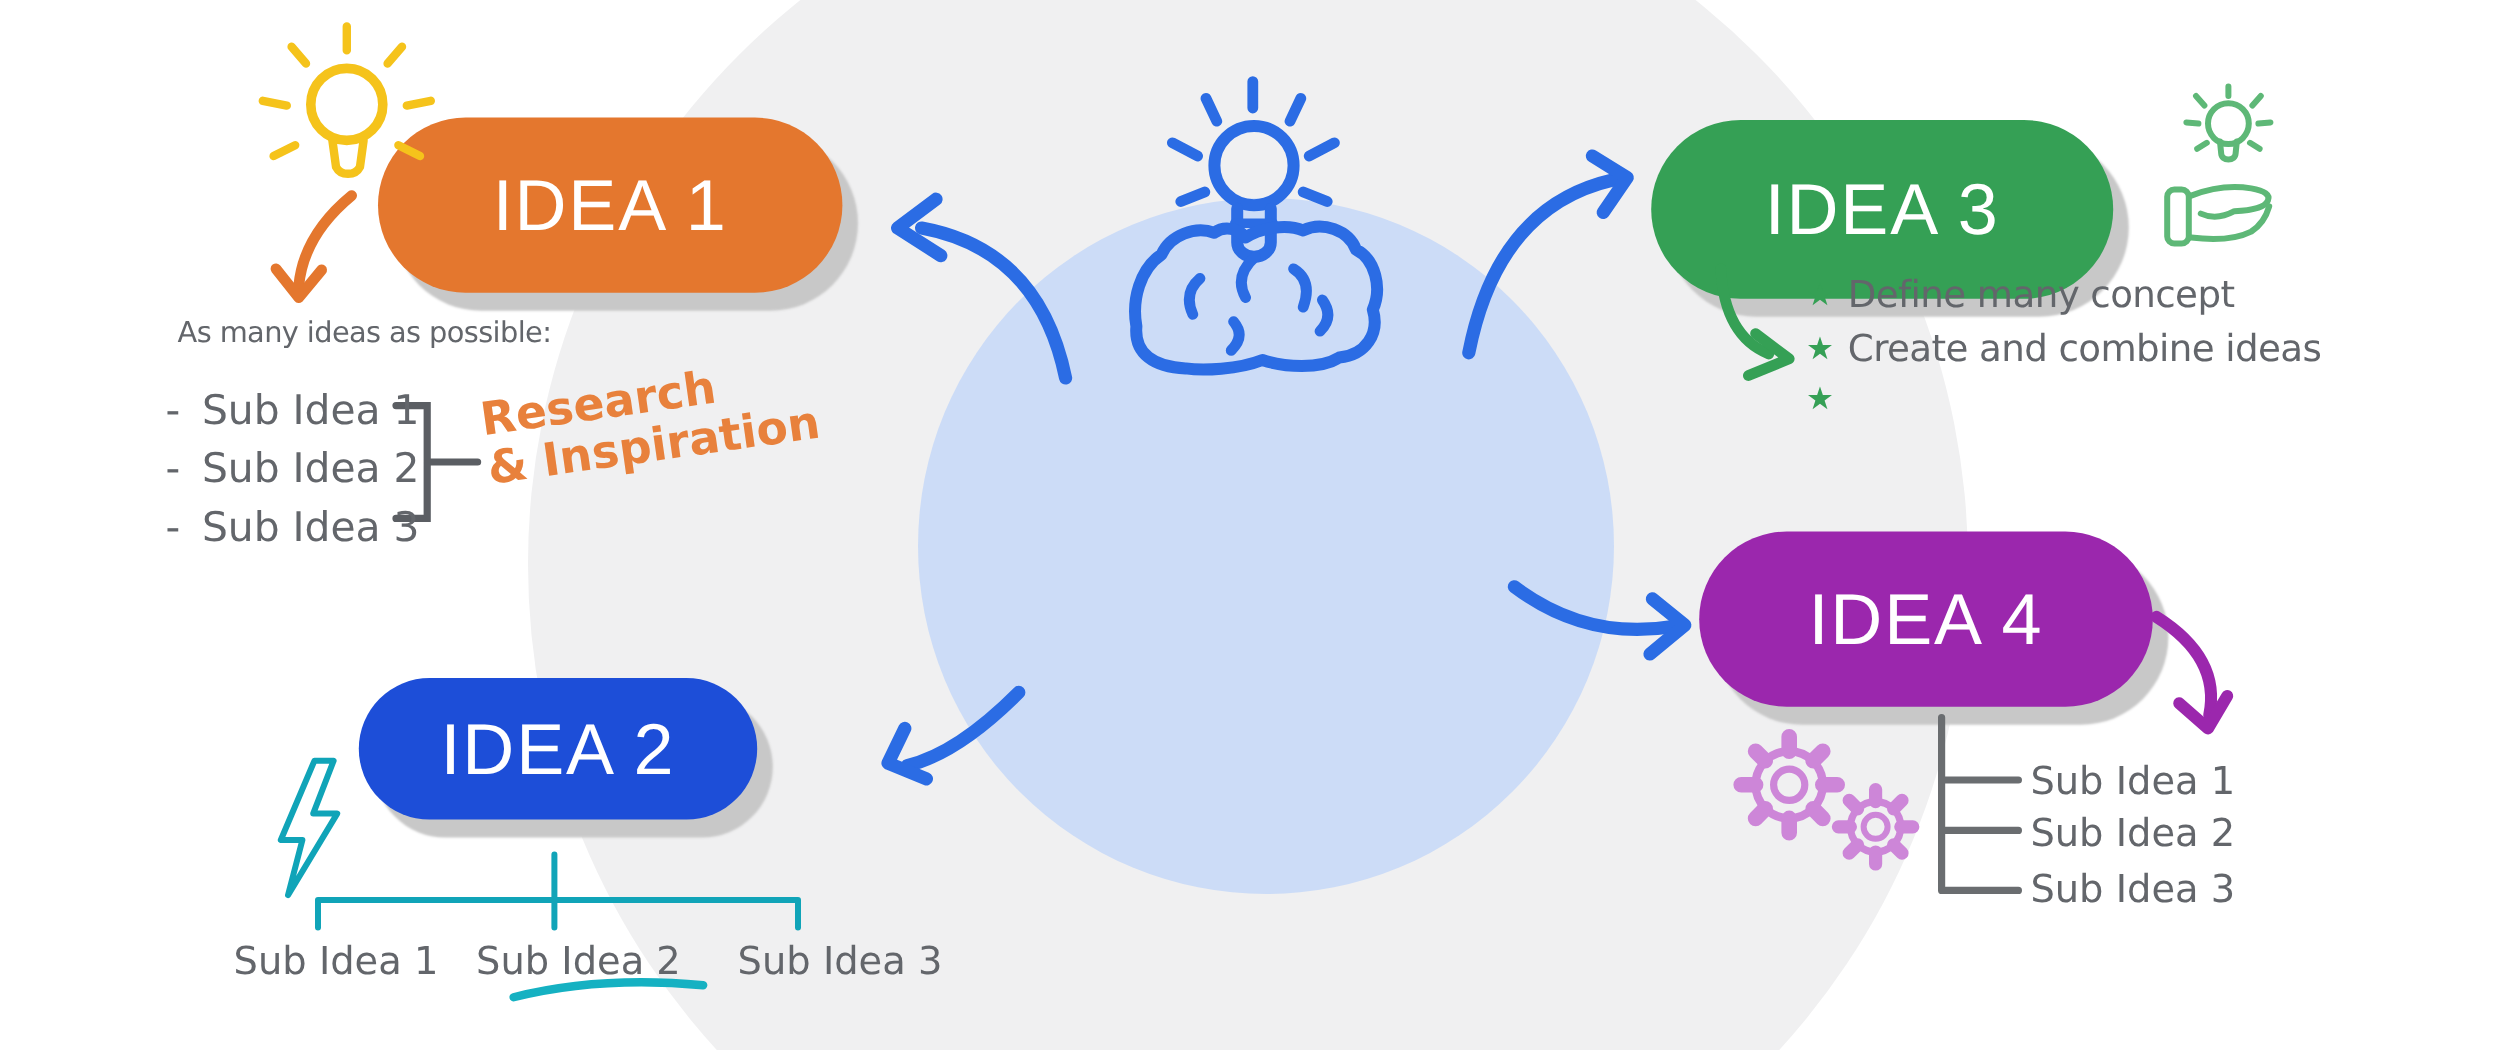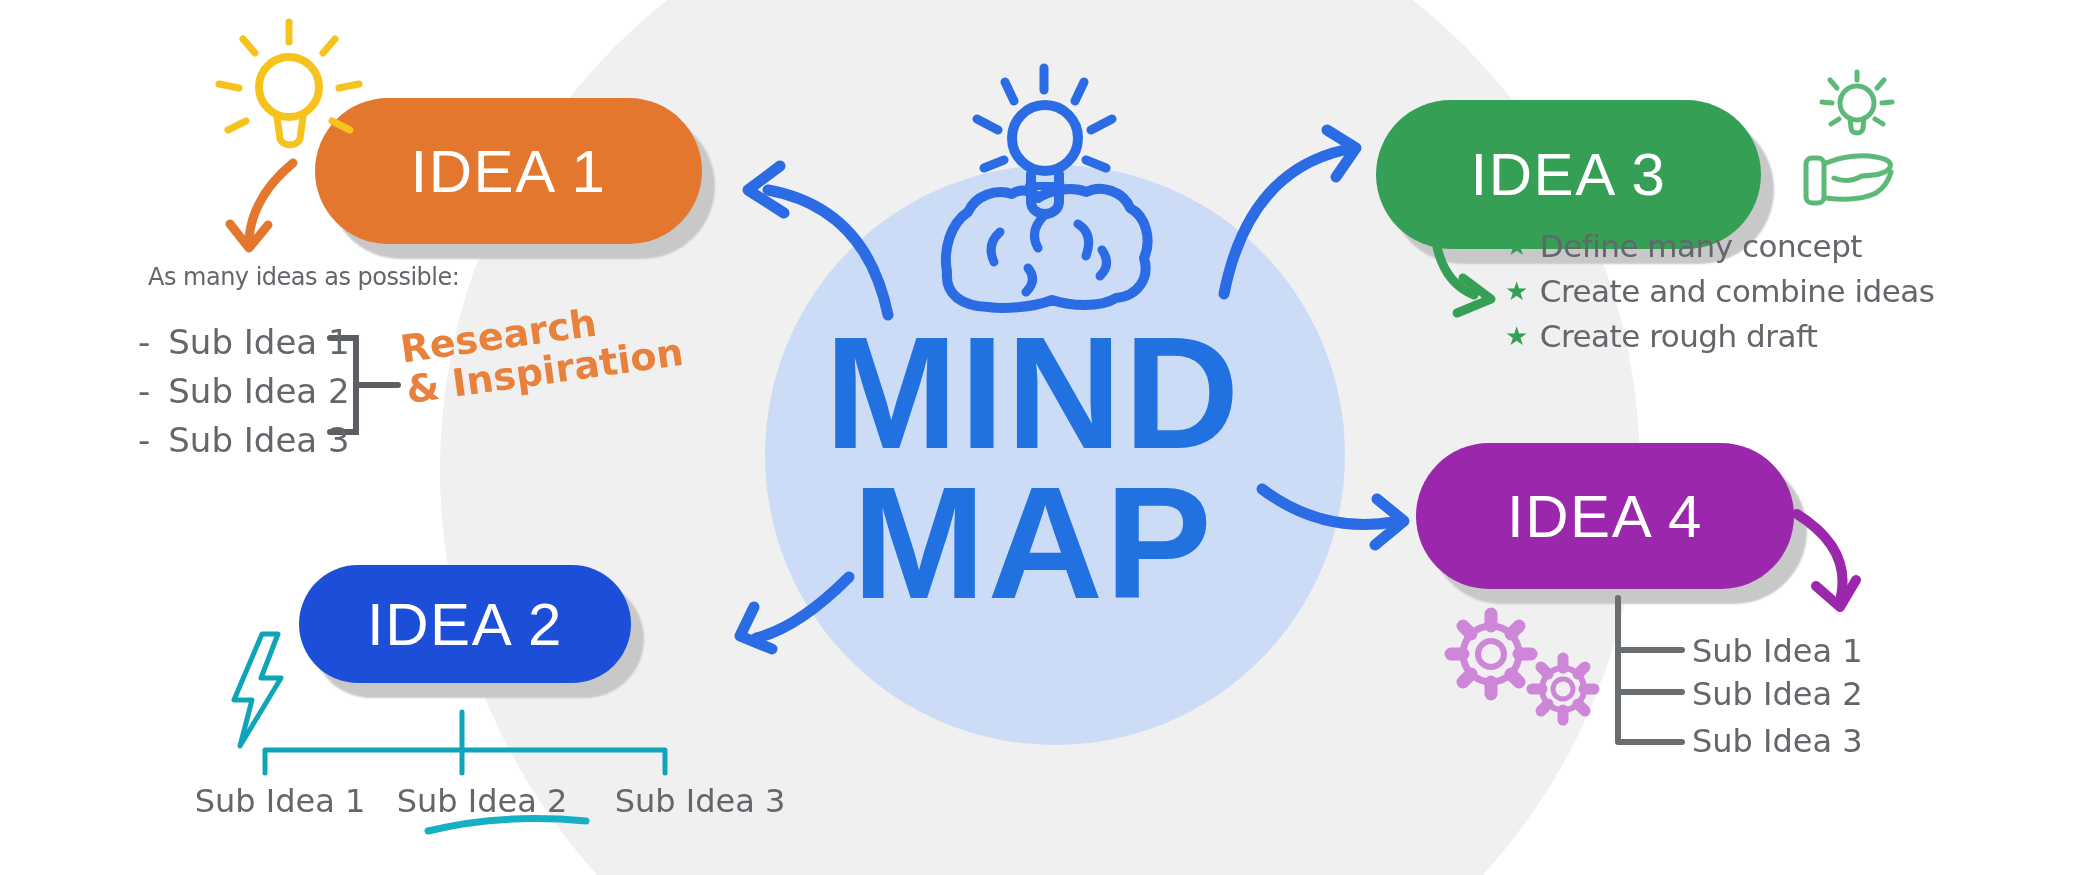--- a/index.html
+++ b/index.html
@@ -166,24 +166,20 @@
       <circle cx="1563" cy="689" r="21" stroke-width="6"></circle>
       <circle cx="1563" cy="689" r="10" stroke-width="5"></circle>
       <path stroke-width="11" d="M 1584,689 L 1594,689 M 1578,704 L 1585,711 M 1563,710 L 1563,720
                M 1548,704 L 1541,711 M 1542,689 L 1532,689 M 1548,674 L 1541,667
                M 1563,668 L 1563,658 M 1578,674 L 1585,667"></path>
     </g>
 
     <path d="M 1618,598 V 742 M 1618,650 H 1682 M 1618,692 H 1682 M 1618,742 H 1682" stroke="#6a6d70" stroke-width="6" fill="none" stroke-linecap="round"></path>
   </svg>
 
-  <div id="center-title">
-    <div>MIND</div>
-    <div>MAP</div>
-  </div>
 
   <div id="idea1-note" class="hand">As many ideas as possible:</div>
 
   <div id="idea1-sublist" class="hand">
     <div class="sub-list-item">
       <span>-</span>
       <span>Sub Idea 1</span>
     </div>
     <div class="sub-list-item">
       <span>-</span>
@@ -208,21 +204,20 @@
     <div class="bullet-row">
       <span class="star">★</span>
       <span>Define many concept</span>
     </div>
     <div class="bullet-row">
       <span class="star">★</span>
       <span>Create and combine ideas</span>
     </div>
     <div class="bullet-row">
       <span class="star">★</span>
-      <span>Create rough draft</span>
     </div>
   </div>
 
   <div class="hand idea4-sub" style="top:632px;">Sub Idea 1</div>
   <div class="hand idea4-sub" style="top:675px;">Sub Idea 2</div>
   <div class="hand idea4-sub" style="top:722px;">Sub Idea 3</div>
 
 </div>
 
 </body></html>

